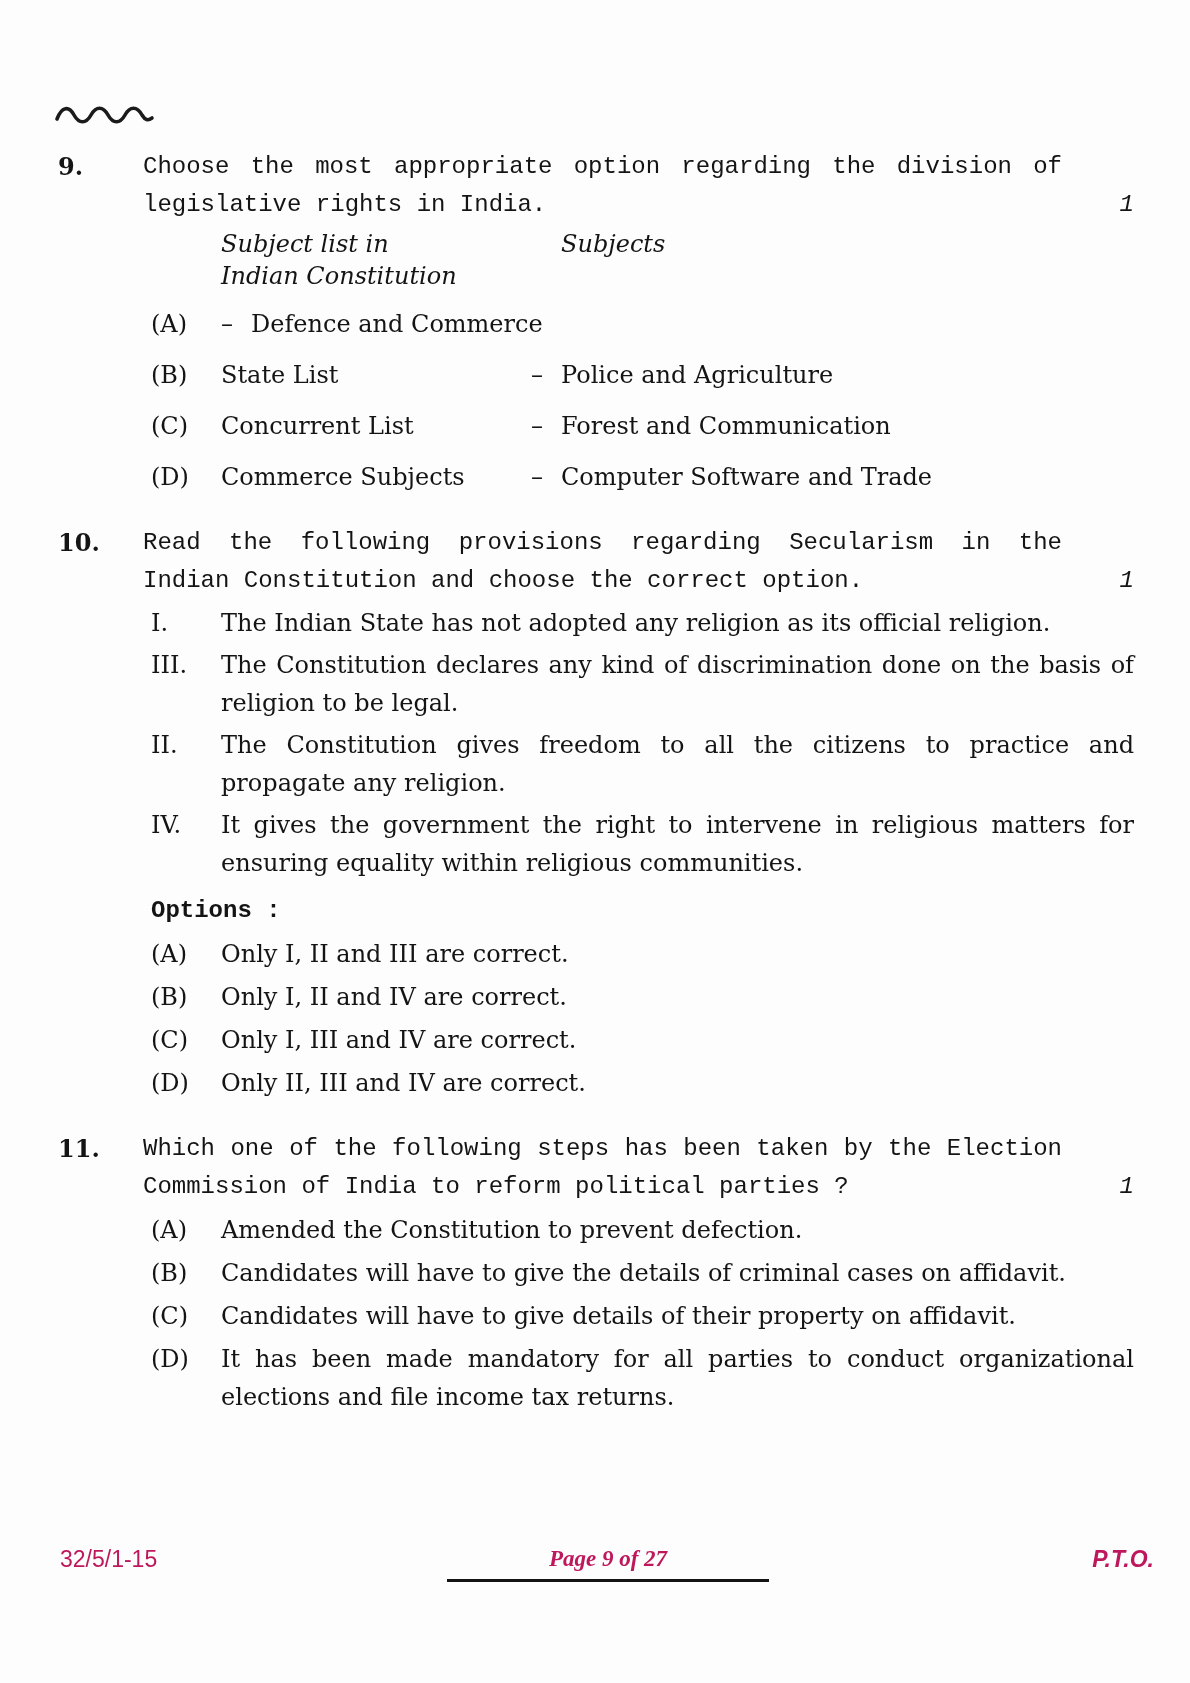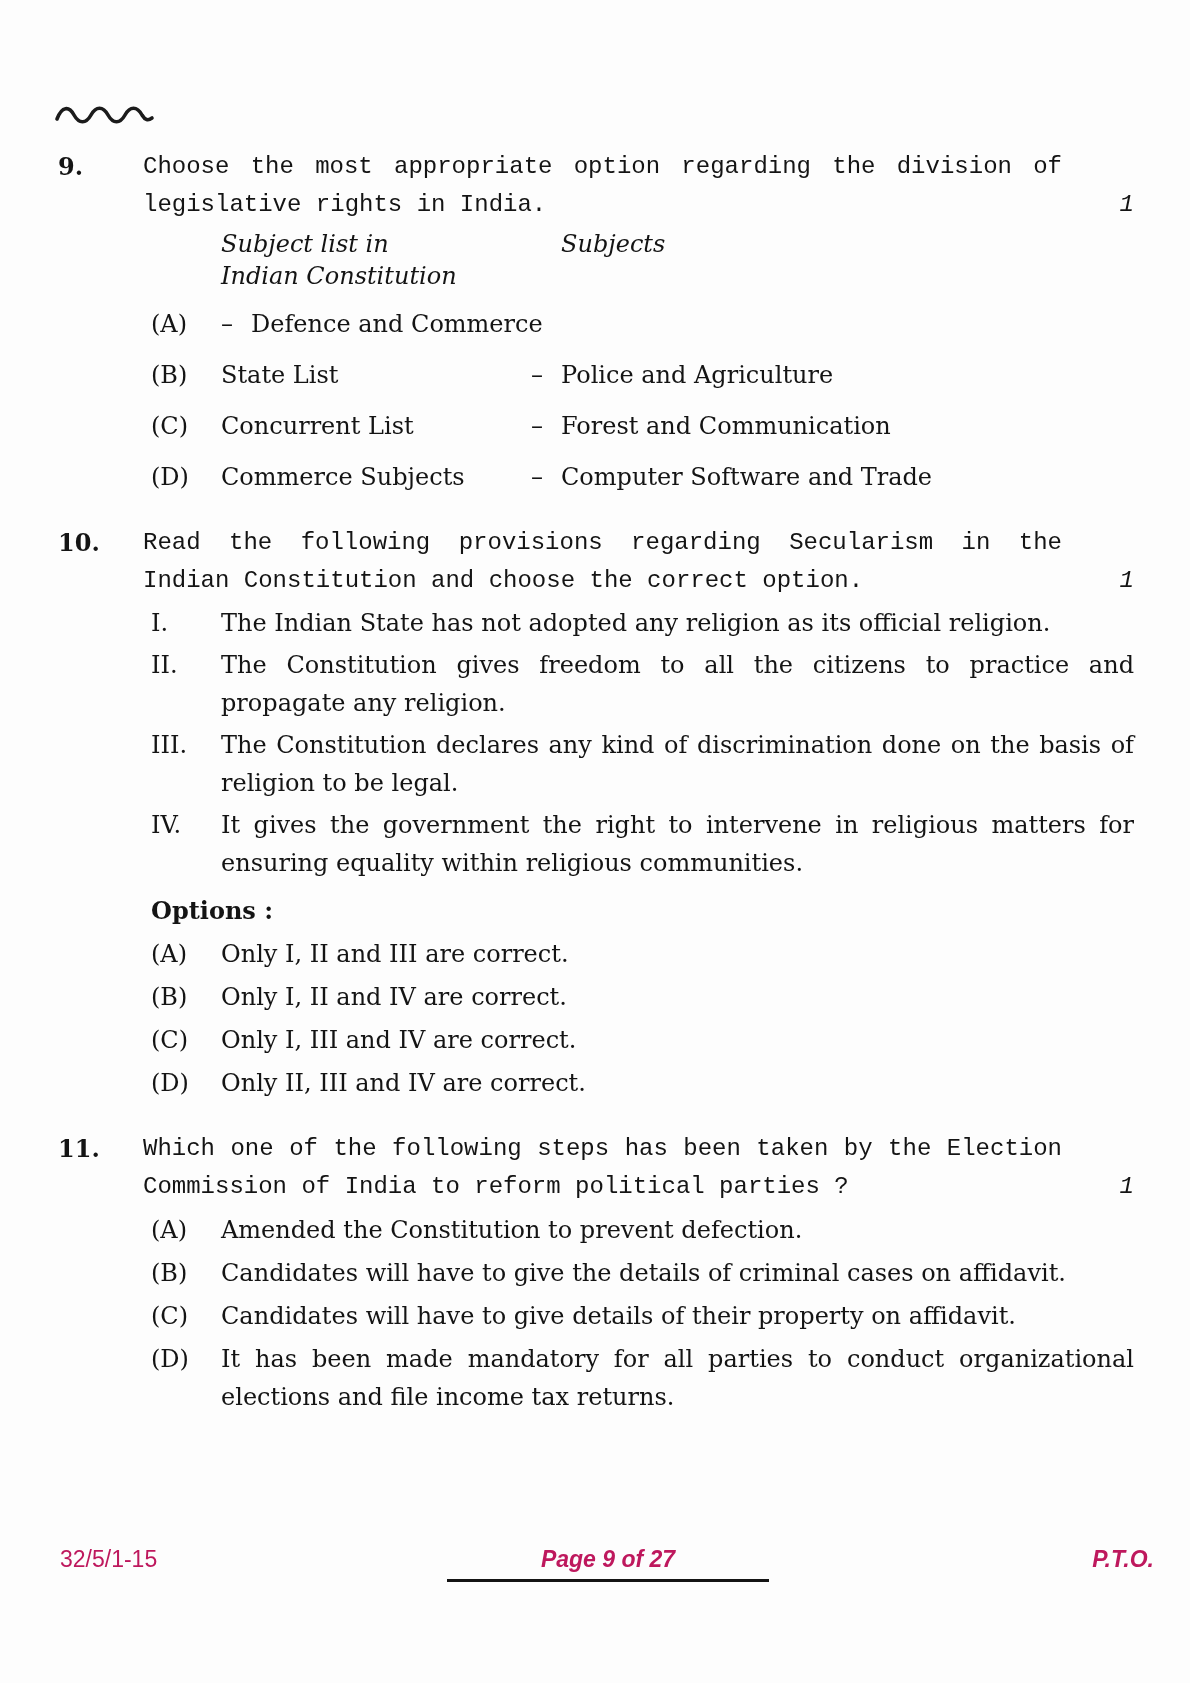--- a/index.html
+++ b/index.html
@@ -28,33 +28,33 @@
   .match-header{display:flex;padding-left:8px;line-height:32px;margin-top:4px;align-items:flex-start;font-style:italic;}
   .mh-spacer{flex:0 0 70px;}
   .mh-col1{flex:0 0 310px;}
   .mh-dashcol{flex:0 0 30px;}
   .match-row{display:flex;padding-left:8px;margin-top:13px;}
   .match-left{flex:0 0 310px;}
   .match-dash{flex:0 0 30px;}
   .match-right{flex:1;}
   
   .statement{margin-top:4px;}
-  .options-label{font-weight:bold;padding-left:8px;margin-top:10px;margin-bottom:0;}
+  .options-label{font-weight:bold;padding-left:8px;margin-top:10px;margin-bottom:0;font-family:Liberation Mono, monospace;}
   .optrow{margin-top:5px;}
   
   .footer{
     position:absolute;left:0;right:0;top:1544px;height:48px;
     font-family:"Liberation Sans", sans-serif;
     font-size:23px;line-height:30px;color:#be185d;
   }
   .footer-left{position:absolute;left:60px;top:0;}
   .footer-center{
     position:absolute;left:447px;top:0;width:322px;
     text-align:center;font-style:italic;font-weight:bold;
-    border-bottom:3px solid #141414;padding-bottom:5px;
+    border-bottom:3px solid #141414;padding-bottom:5px;font-family:Liberation Serif, serif;
   }
   .footer-right{position:absolute;right:36px;top:0;font-style:italic;font-weight:bold;}
 </style>
 </head>
 <body>
 
 <div class="page">
 
   <svg class="squiggle" width="102" height="30" viewBox="0 0 102 30">
     <path d="M3,19 C8,6 15,6 20,15 C25,24 32,24 37,15 C42,6 49,6 54,15 C59,24 66,24 71,15 C76,6 83,6 88,15 C91,20 94,21 98,18" fill="none" stroke="#1b1b1b" stroke-width="3.6" stroke-linecap="round"></path>
@@ -112,26 +112,26 @@
         <div class="qhead-row">
           <p class="qtext">Read the following provisions regarding Secularism in the Indian Constitution and choose the correct option.</p>
           <div class="marks">1</div>
         </div>
 
         <div class="subrow statement">
           <div class="sublabel">I.</div>
           <div class="subtext">The Indian State has not adopted any religion as its official religion.</div>
         </div>
         <div class="subrow statement">
+          <div class="sublabel">III.</div>
+          <div class="subtext">The Constitution declares any kind of discrimination done on the basis of religion to be legal.</div>
+        </div>
+        <div class="subrow statement">
           <div class="sublabel">II.</div>
           <div class="subtext">The Constitution gives freedom to all the citizens to practice and propagate any religion.</div>
-        </div>
-        <div class="subrow statement">
-          <div class="sublabel">III.</div>
-          <div class="subtext">The Constitution declares any kind of discrimination done on the basis of religion to be legal.</div>
         </div>
         <div class="subrow statement">
           <div class="sublabel">IV.</div>
           <div class="subtext">It gives the government the right to intervene in religious matters for ensuring equality within religious communities.</div>
         </div>
 
         <div class="options-label">Options :</div>
 
         <div class="subrow optrow">
           <div class="sublabel">(A)</div>

